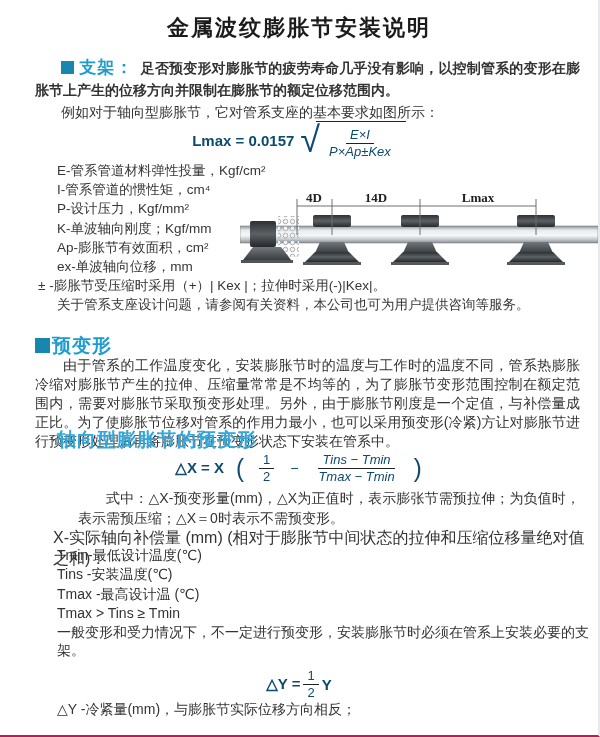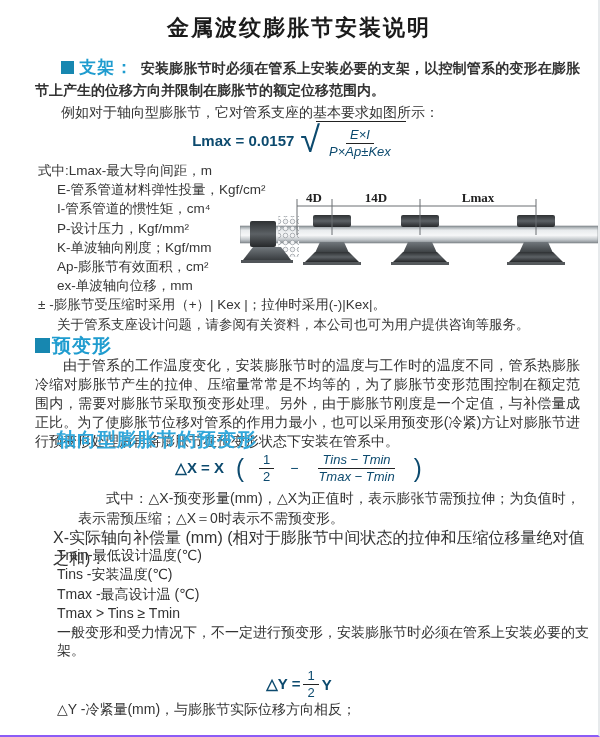--- a/index.html
+++ b/index.html
@@ -1,19 +1,19 @@
 <!DOCTYPE html>
 <html><head>
 <meta charset="utf-8">
 <style>
   html,body { margin:0; padding:0; background:#ffffff; width:600px; height:737px; overflow:hidden; }
   .page {
     position:relative; width:600px; height:737px; background:#fff;
     font-family:"Liberation Sans","DejaVu Sans",sans-serif; color:#333;
-    box-sizing:border-box; border-right:2px solid #e7eaec; border-bottom:2px solid #8b5cf6;
+    box-sizing:border-box; border-right:2px solid #e7eaec; border-bottom:2px solid #be185d;
     overflow:hidden;
   }
   .abs { position:absolute; }
   .title { top:13px; left:0; right:0; text-align:center; font-size:22px; font-weight:700; color:#1b1b1b; letter-spacing:2px; }
 
   .sec1 { top:57px; left:35px; right:18px; font-size:14px; line-height:21.5px; text-align:justify; text-indent:26px; font-weight:600; color:#333; }
   .sq { display:inline-block; background:#1787b0; vertical-align:-1px; }
   .sq1 { width:13px; height:13px; margin-right:5px; }
   .h1blue { font-size:17px; font-weight:700; color:#1f9ccf; margin-right:7px; letter-spacing:1px; }
 
@@ -53,39 +53,38 @@
   .formula3 { top:668px; }
   .latdesc { top:701px; left:57px; font-size:14px; color:#333; }
 </style>
 </head>
 <body>
 
 <div class="page">
 
   <div class="abs title">金属波纹膨胀节安装说明</div>
 
-  <div class="abs sec1"><span class="sq sq1"></span><span class="h1blue">支架：</span><span>安装膨胀节时必须在管系上安装必要的支架，以控制管系的变形在膨胀节上产生的位移方向并限制在膨胀节的额定位移范围内。</span></div>
+  <div class="abs sec1"><span class="sq sq1"></span><span class="h1blue">支架：</span><span>足否预变形对膨胀节的疲劳寿命几乎没有影响，以控制管系的变形在膨胀节上产生的位移方向并限制在膨胀节的额定位移范围内。</span></div>
 
   <div class="abs example">例如对于轴向型膨胀节，它对管系支座的基本要求如图所示：</div>
 
   <div class="abs fxc formula1 math">
     <span class="f-lhs">Lmax = 0.0157</span>
     <span class="sqrt">
       <span class="rad">√</span>
       <span class="radbody">
         <span class="frac it">
           <span class="fn">E×I</span>
           <span class="fd">P×Ap±Kex</span>
         </span>
       </span>
     </span>
   </div>
 
   <div class="abs vars">
-    <div>式中:Lmax-最大导向间距，m</div>
     <div class="ind">E-管系管道材料弹性投量，Kgf/cm²</div>
     <div class="ind">I-管系管道的惯性矩，cm⁴</div>
     <div class="ind">P-设计压力，Kgf/mm²</div>
     <div class="ind">K-单波轴向刚度；Kgf/mm</div>
     <div class="ind">Ap-膨胀节有效面积，cm²</div>
     <div class="ind">ex-单波轴向位移，mm</div>
     <div>± -膨胀节受压缩时采用（+）| Kex |；拉伸时采用(-)|Kex|。</div>
     <div class="ind">关于管系支座设计问题，请参阅有关资料，本公司也可为用户提供咨询等服务。</div>
   </div>
 

